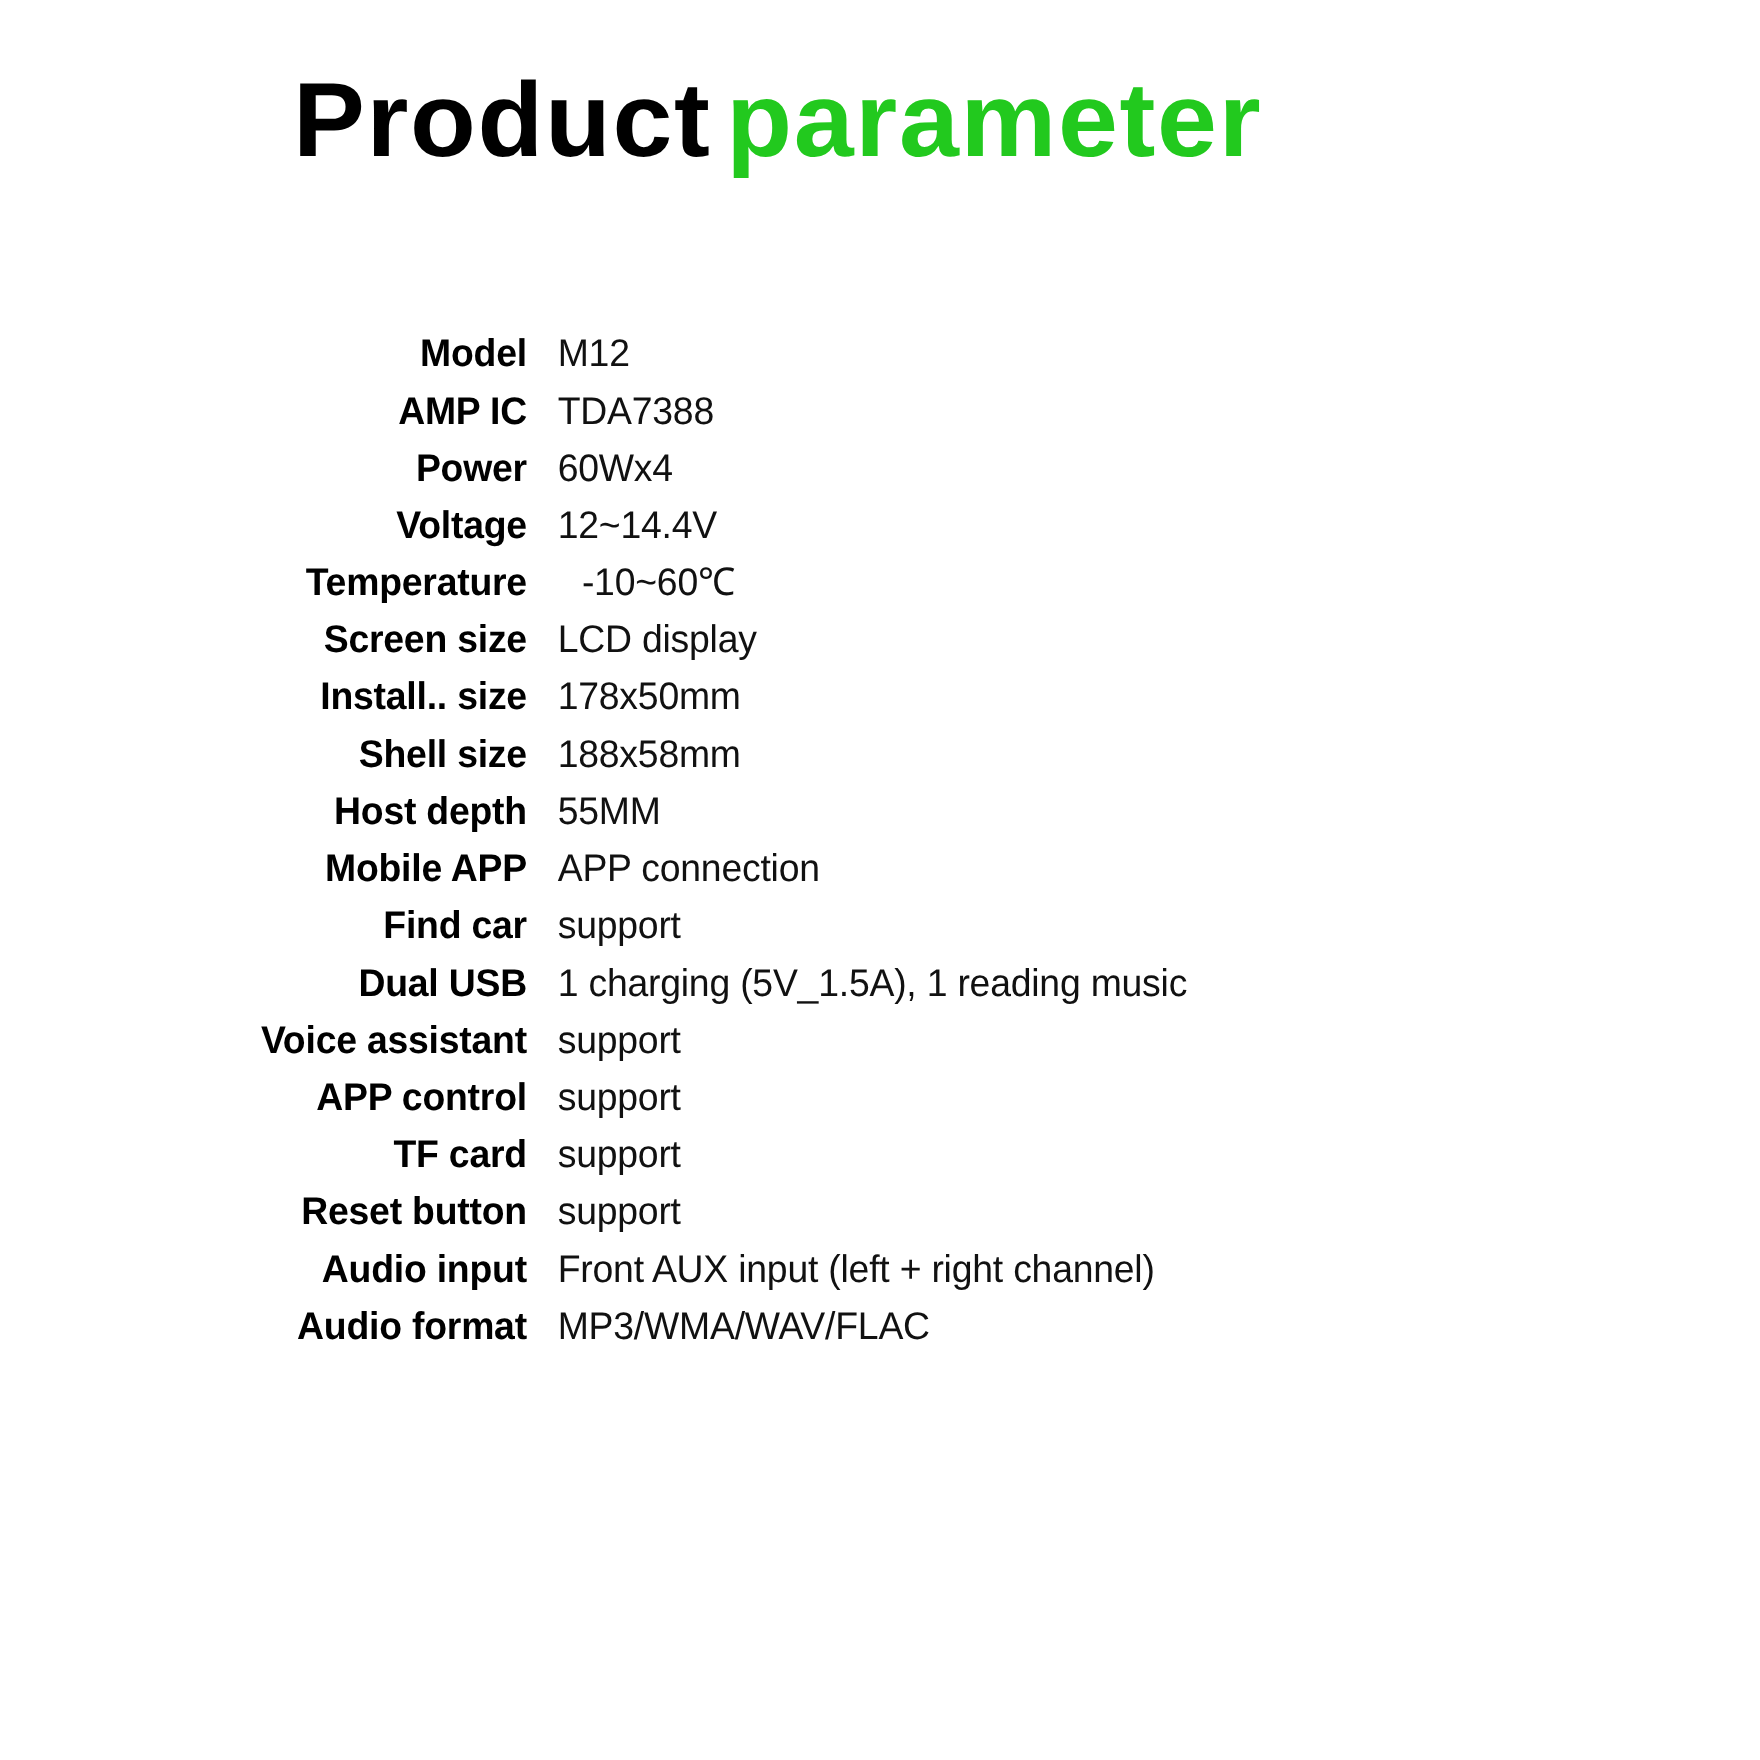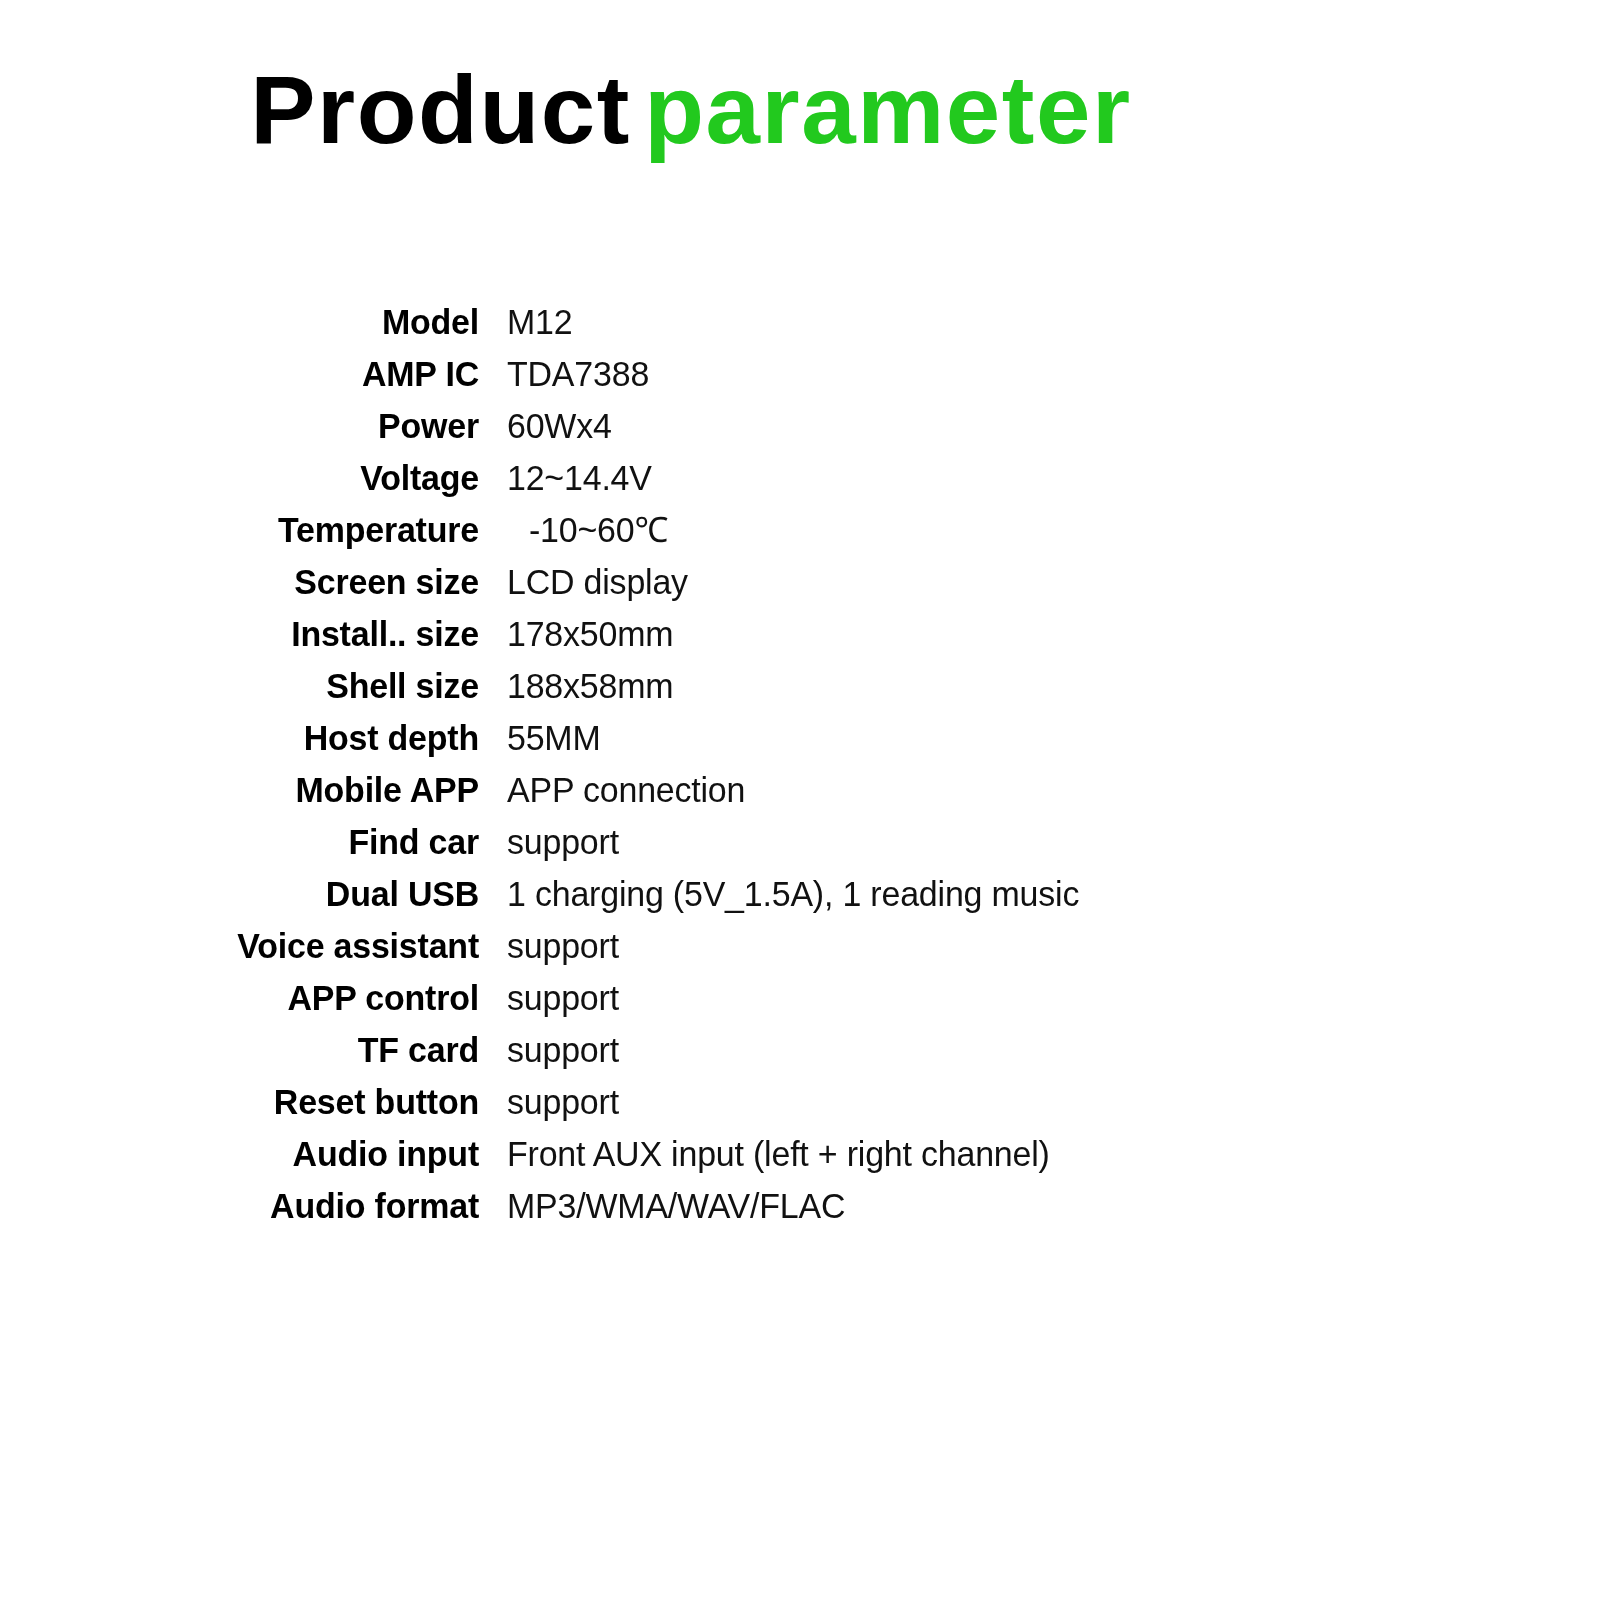--- a/index.html
+++ b/index.html
@@ -16,20 +16,21 @@
   }
 
   
   #title-block {
     position: absolute;
     left: 0;
     top: 62px;
     width: 1380px;
     text-align: center;
     white-space: nowrap;
+    padding-left: 16px;
   }
   .title-word {
     font-family: "Liberation Sans", sans-serif;
     font-size: 96px;
     font-weight: 700;
     letter-spacing: 1.5px;
     line-height: 1.0;
     display: inline-block;
     transform: scaleX(1.02);
     transform-origin: center;

